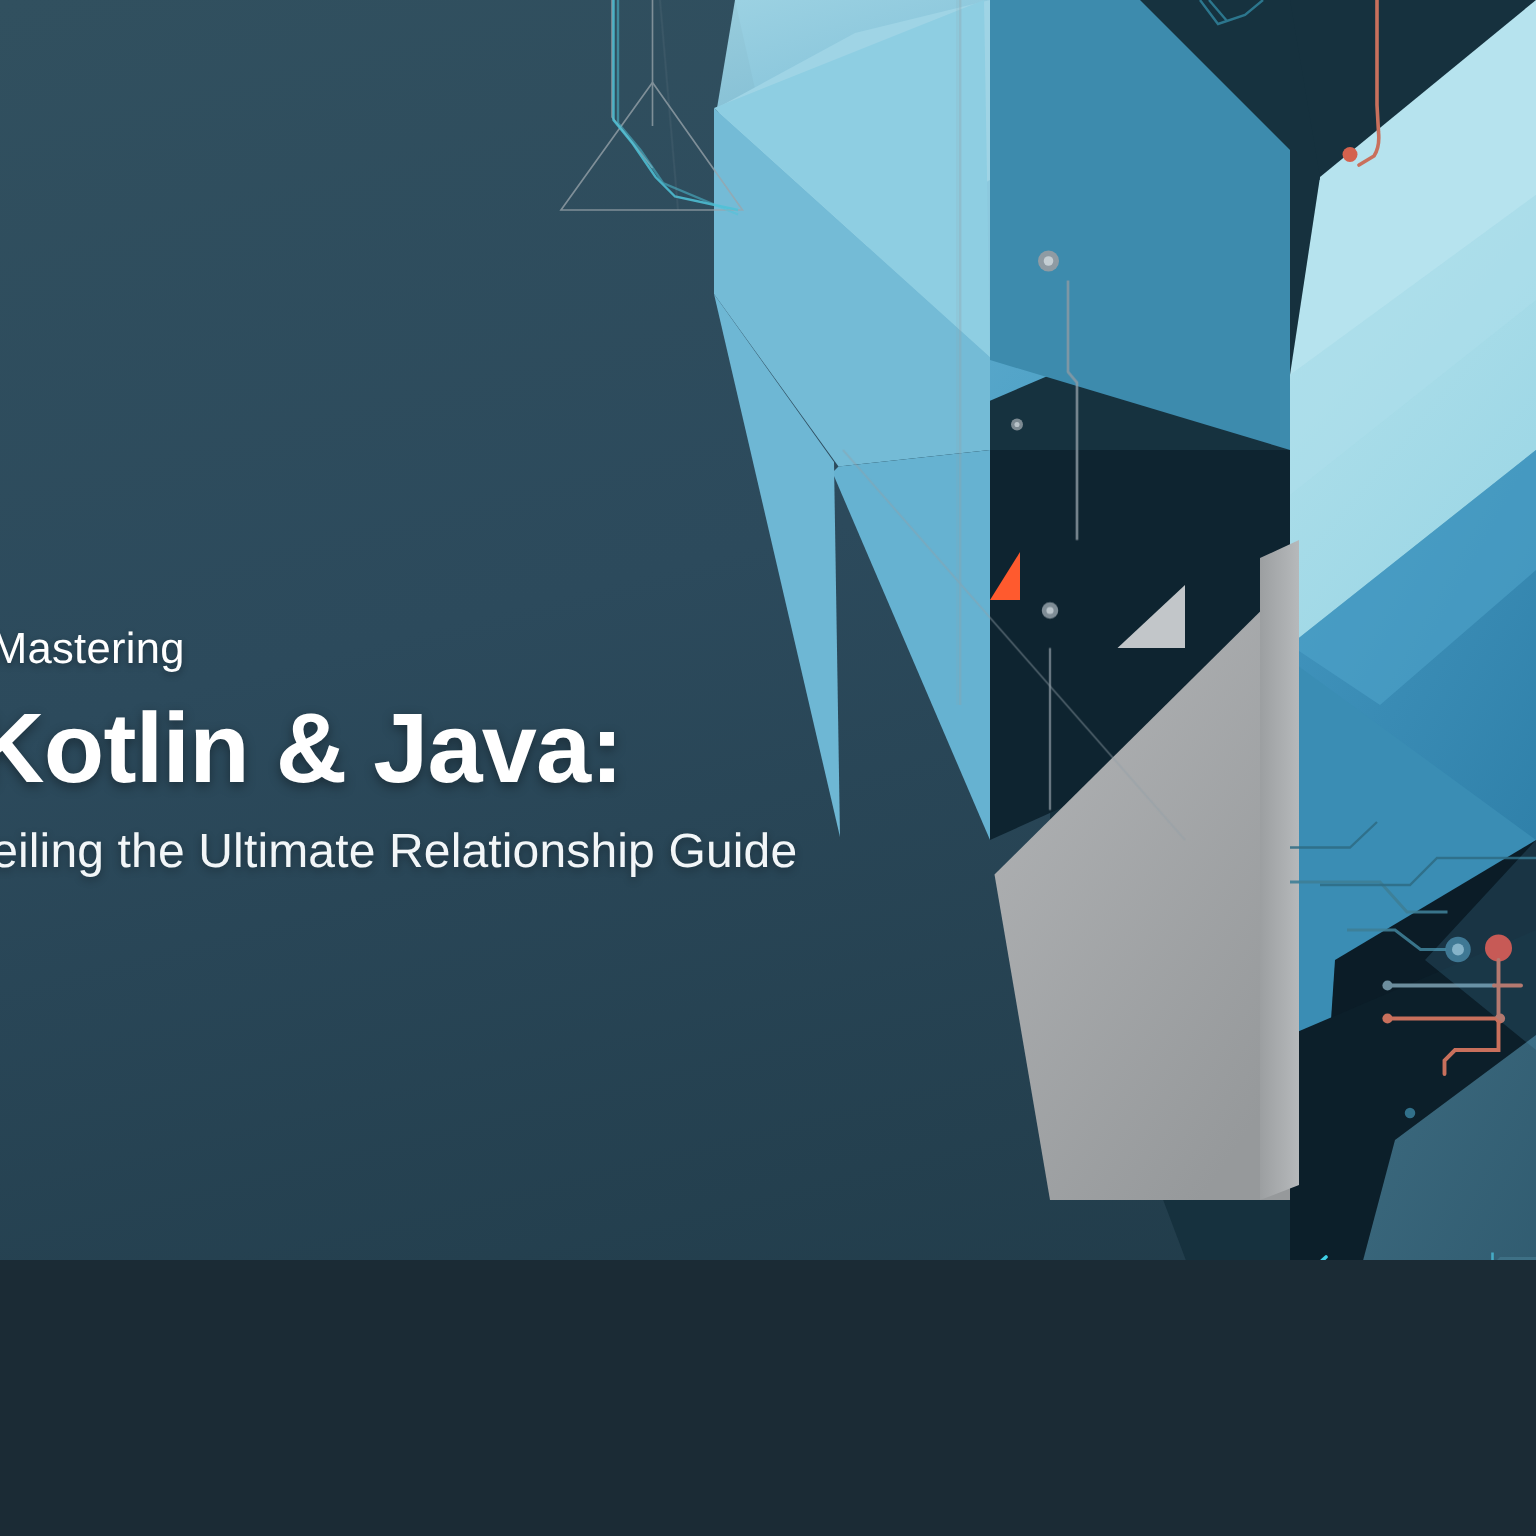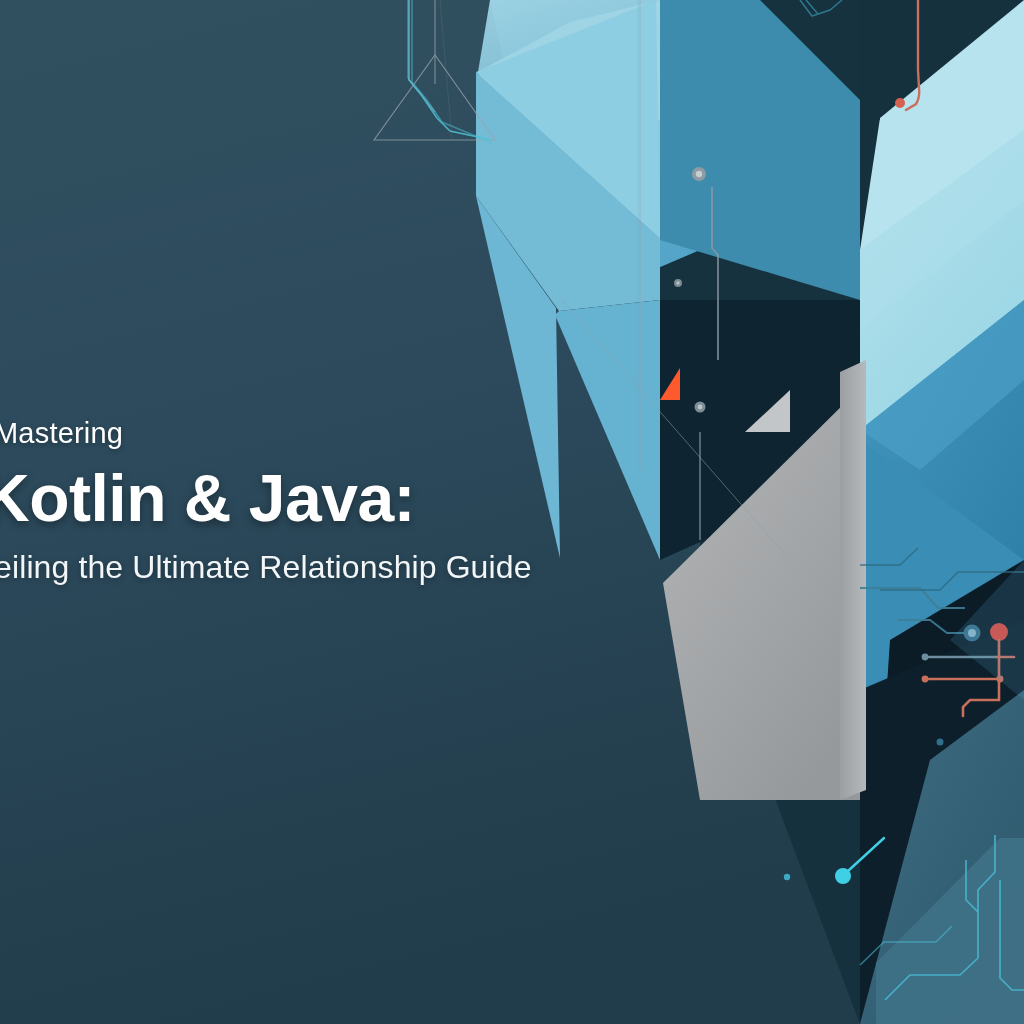--- a/index.html
+++ b/index.html
@@ -3,21 +3,21 @@
 <meta charset="utf-8">
 <style>
   html, body {
     margin: 0;
     padding: 0;
     background: #1b2b35;
   }
   #banner {
     position: relative;
     width: 1024px;
-    height: 1024px;
+    height: 840px;
     overflow: hidden;
     font-family: "Liberation Sans", sans-serif;
     background: linear-gradient(160deg, #2f4e60 0%, #2c4a5c 40%, #25414f 75%, #213c4a 100%);
   }
   #art {
     position: absolute;
     inset: 0;
     width: 1024px;
     height: 1024px;
     display: block;

